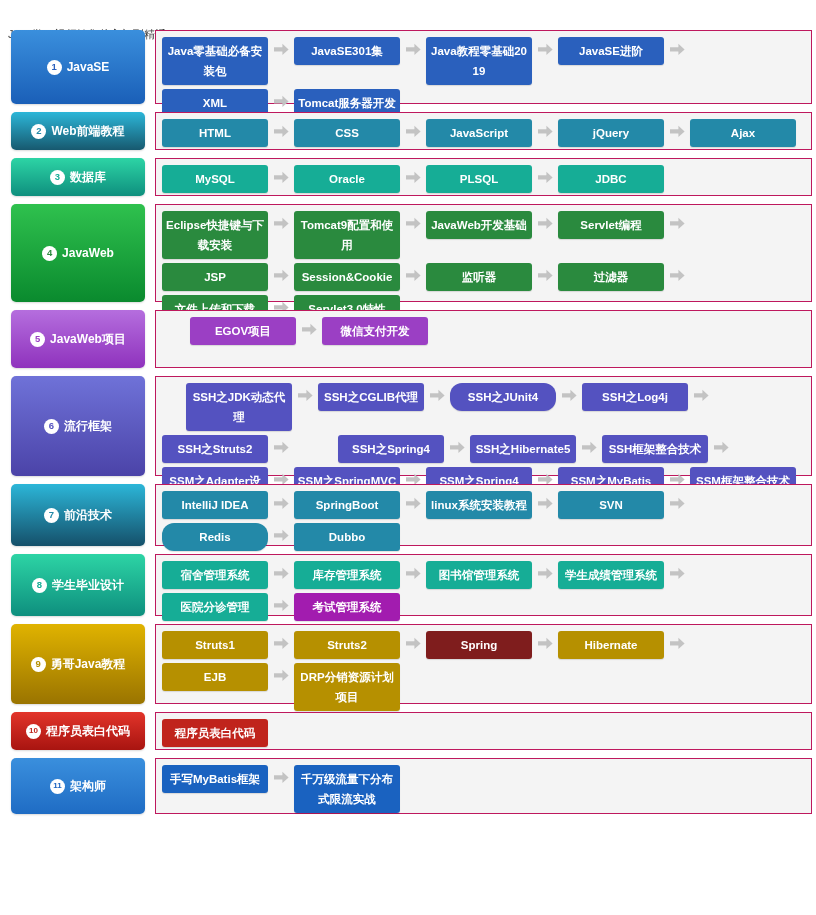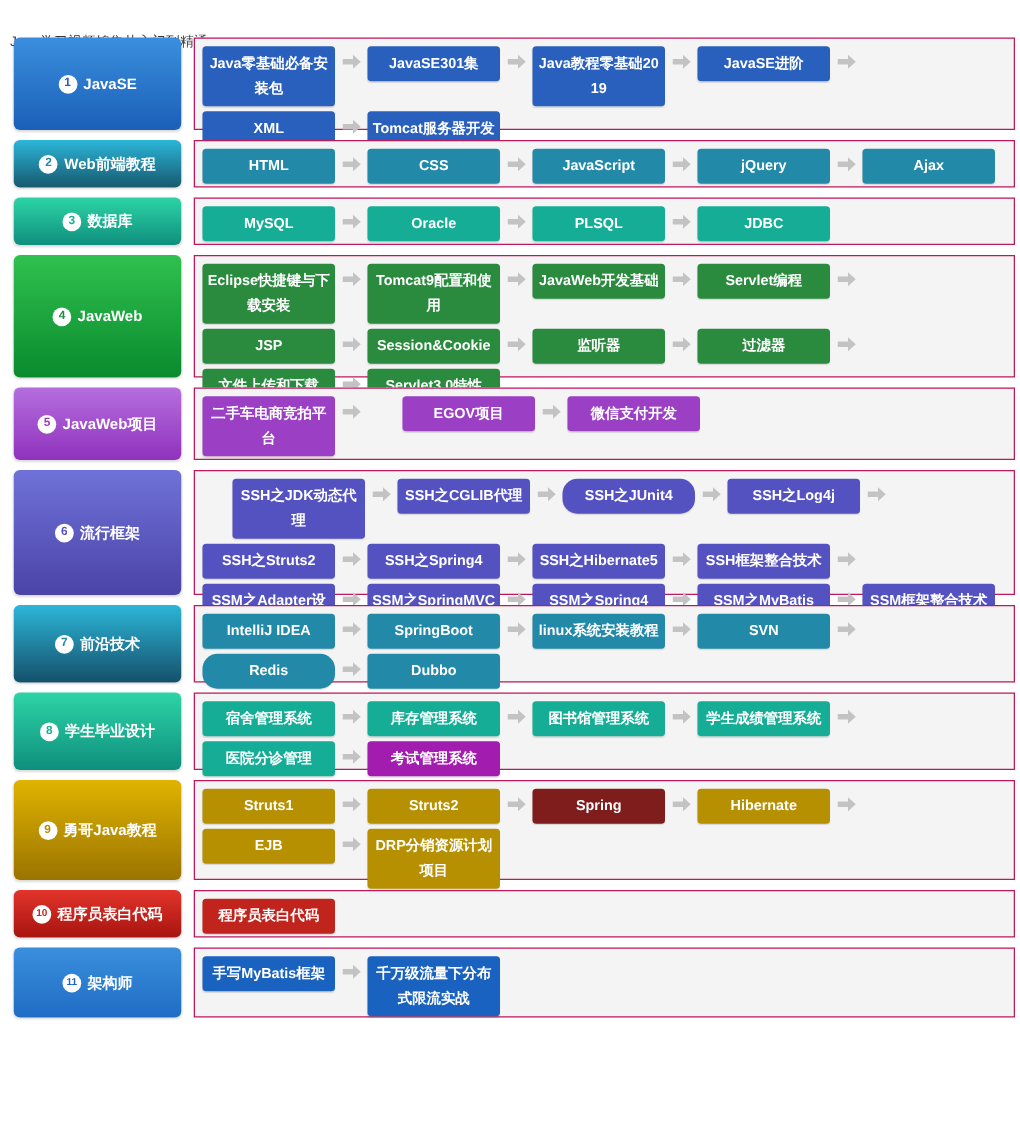--- a/index.html
+++ b/index.html
@@ -331,28 +331,20 @@
     </div>
     <div class="track-row" style="height: 58px;">
       <div class="cat-card" style="background: linear-gradient(rgb(181, 110, 222), rgb(143, 50, 189));">
         <div class="cat-inner">
           <span class="cat-num" style="color: rgb(155, 63, 196);">5</span>
           <span class="cat-label">JavaWeb项目</span>
         </div>
       </div>
       <div class="panel">
         <div class="node-wrap">
-          <div class="node" style="background: rgb(155, 63, 196);">二手车电商竞拍平台</div>
-          <div class="arrow">
-            <svg width="15" height="13" viewBox="0 0 15 13" aria-hidden="true">
-              <path d="M0 4.2 h8.4 V0.8 L14.6 6.4 L8.4 12 V8.6 H0 Z" fill="#c3c3c3"></path>
-            </svg>
-          </div>
-        </div>
-        <div class="node-wrap">
           <div class="node" style="background: rgb(155, 63, 196); margin-left: 28px;">EGOV项目</div>
           <div class="arrow">
             <svg width="15" height="13" viewBox="0 0 15 13" aria-hidden="true">
               <path d="M0 4.2 h8.4 V0.8 L14.6 6.4 L8.4 12 V8.6 H0 Z" fill="#c3c3c3"></path>
             </svg>
           </div>
         </div>
         <div class="node-wrap">
           <div class="node" style="background: rgb(155, 63, 196);">微信支付开发</div>
         </div>
@@ -400,21 +392,21 @@
         </div>
         <div class="node-wrap">
           <div class="node" style="background: rgb(84, 82, 192);">SSH之Struts2</div>
           <div class="arrow">
             <svg width="15" height="13" viewBox="0 0 15 13" aria-hidden="true">
               <path d="M0 4.2 h8.4 V0.8 L14.6 6.4 L8.4 12 V8.6 H0 Z" fill="#c3c3c3"></path>
             </svg>
           </div>
         </div>
         <div class="node-wrap">
-          <div class="node" style="background: rgb(84, 82, 192);">SSH之Spring4</div>
+          <div class="node" style="background: rgb(84, 82, 192); margin-left: 44px;">SSH之Spring4</div>
           <div class="arrow">
             <svg width="15" height="13" viewBox="0 0 15 13" aria-hidden="true">
               <path d="M0 4.2 h8.4 V0.8 L14.6 6.4 L8.4 12 V8.6 H0 Z" fill="#c3c3c3"></path>
             </svg>
           </div>
         </div>
         <div class="node-wrap">
           <div class="node" style="background: rgb(84, 82, 192);">SSH之Hibernate5</div>
           <div class="arrow">
             <svg width="15" height="13" viewBox="0 0 15 13" aria-hidden="true">

